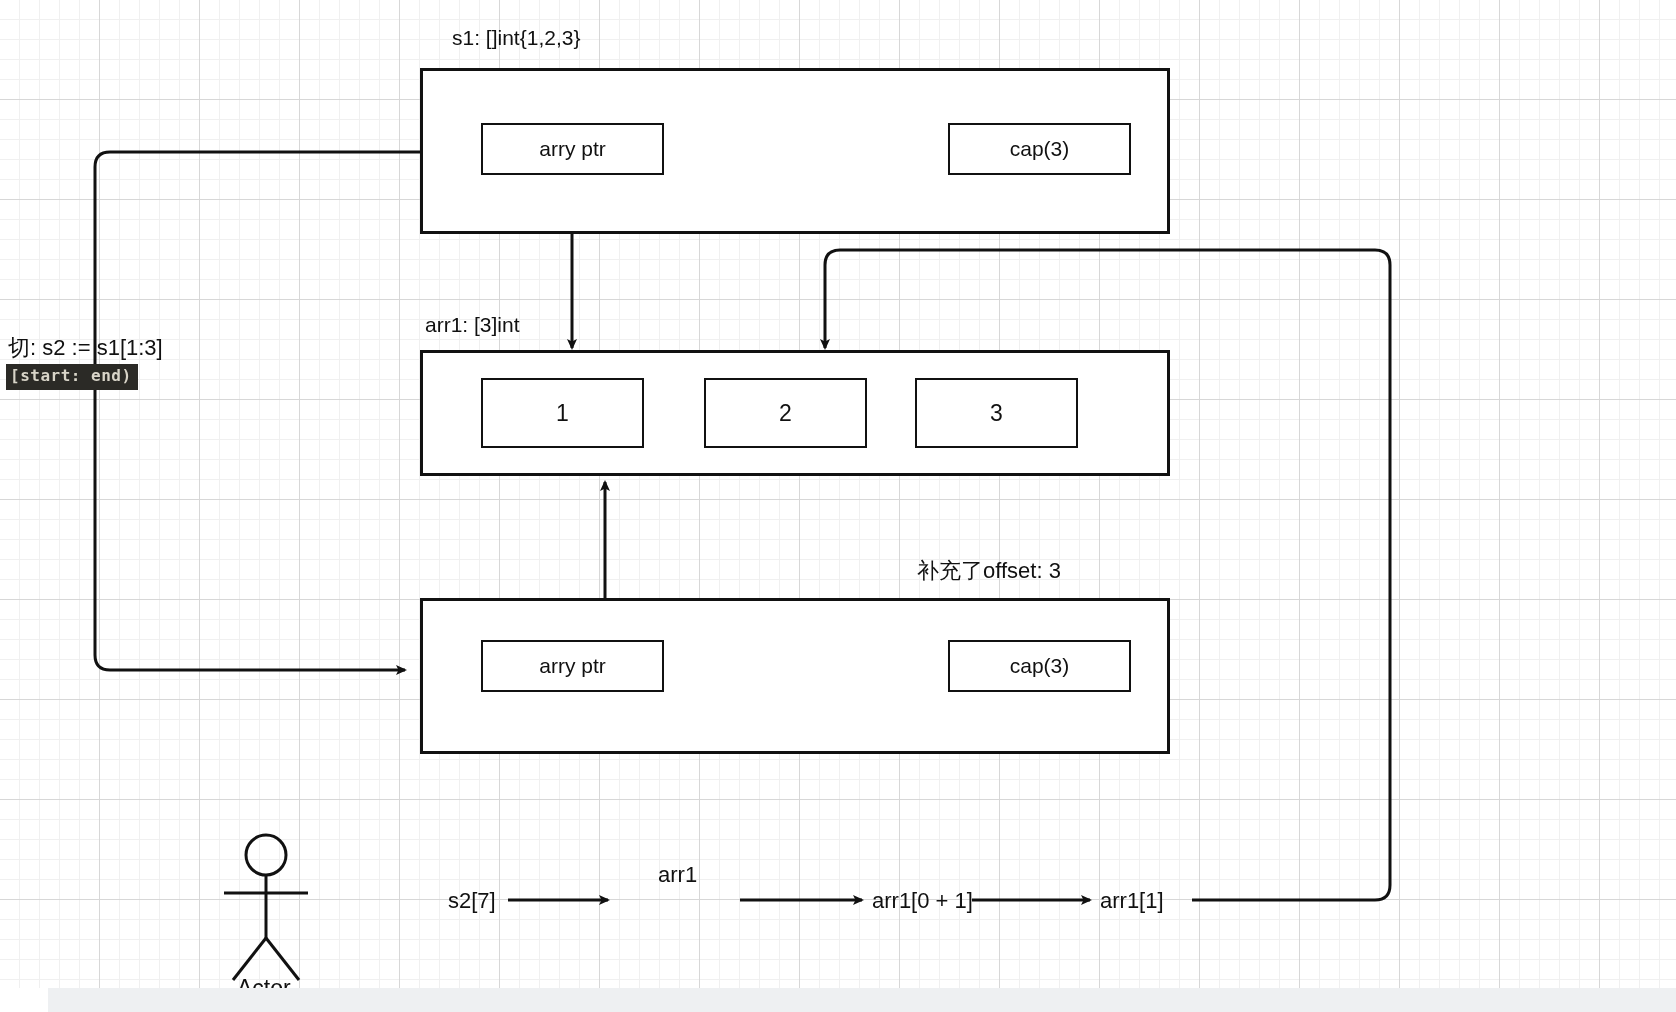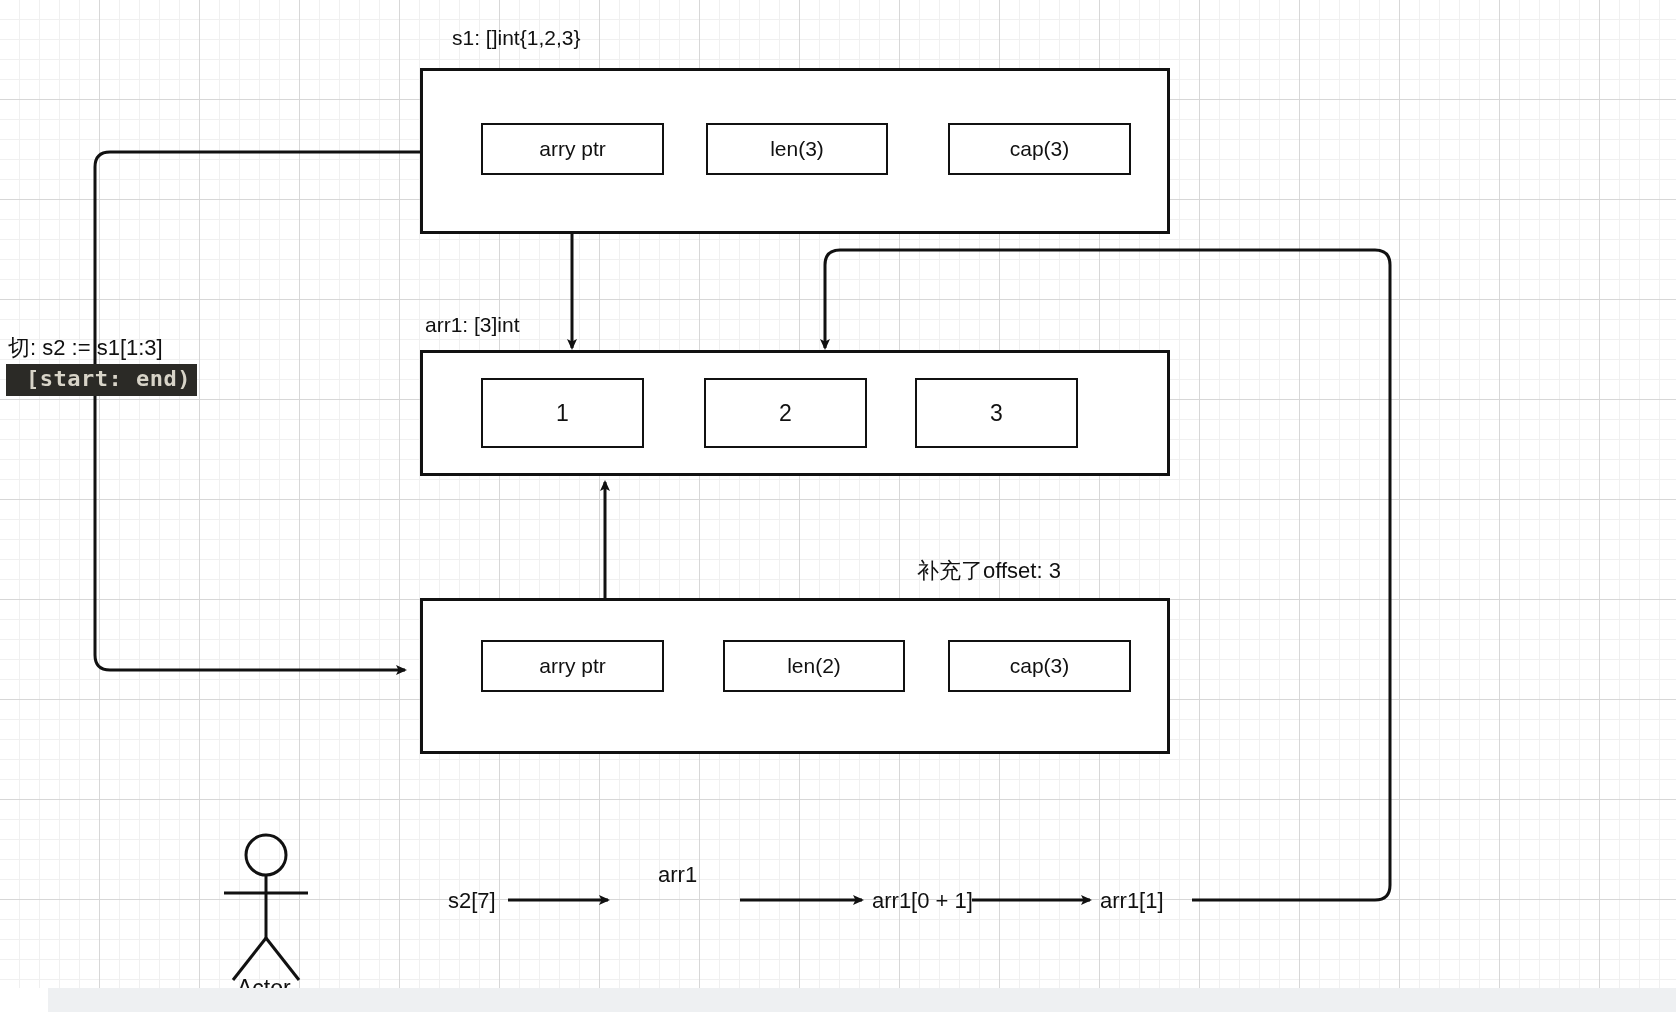--- a/index.html
+++ b/index.html
@@ -75,23 +75,23 @@
     position: absolute;
     font-size: 22px;
     color: #111111;
     white-space: nowrap;
   }
   .code-chip {
     position: absolute;
     background: #2b2a26;
     color: #d8d4c8;
     font-family: "DejaVu Sans Mono", "Liberation Mono", monospace;
-    font-size: 22px;
+    font-size: 16px;
     font-weight: bold;
-    padding: 2px 6px 5px 20px;
+    padding: 2px 6px 5px 4px;
     white-space: nowrap;
     letter-spacing: 0.5px;
   }
   .flow-label {
     position: absolute;
     font-size: 22px;
     color: #111111;
     white-space: nowrap;
   }
   .actor-label {
@@ -148,37 +148,35 @@
       <line x1="266" y1="938" x2="233" y2="980" stroke="#111111" stroke-width="3"></line>
       <line x1="266" y1="938" x2="299" y2="980" stroke="#111111" stroke-width="3"></line>
     </g>
   </svg>
 
   <div class="caption" style="left:452px; top:26px;">s1: []int{1,2,3}</div>
 
   <div class="struct-box" style="left:420px; top:68px; width:750px; height:166px;"></div>
 
   <div class="field-box" style="left:481px; top:123px; width:183px; height:52px;">arry ptr</div>
-  <div class="field-box" style="left:706px; top:123px; width:182px; height:52px;">len(3)</div>
   <div class="field-box" style="left:948px; top:123px; width:183px; height:52px;">cap(3)</div>
 
   <div class="caption" style="left:425px; top:313px;">arr1: [3]int</div>
 
   <div class="struct-box" style="left:420px; top:350px; width:750px; height:126px;"></div>
 
   <div class="cell-box" style="left:481px; top:378px; width:163px; height:70px;">1</div>
   <div class="cell-box" style="left:704px; top:378px; width:163px; height:70px;">2</div>
   <div class="cell-box" style="left:915px; top:378px; width:163px; height:70px;">3</div>
 
   <div class="cn-caption" style="left:917px; top:556px;">补充了offset: 3</div>
 
   <div class="struct-box" style="left:420px; top:598px; width:750px; height:156px;"></div>
 
   <div class="field-box" style="left:481px; top:640px; width:183px; height:52px;">arry ptr</div>
-  <div class="field-box" style="left:723px; top:640px; width:182px; height:52px;">len(2)</div>
   <div class="field-box" style="left:948px; top:640px; width:183px; height:52px;">cap(3)</div>
 
   <div class="cn-caption" style="left:8px; top:333px;">切:  s2 := s1[1:3]</div>
 
   <div class="code-chip" style="left:6px; top:364px;">[start: end)</div>
 
 
   <div class="flow-label" style="left:448px; top:888px;">s2[7]</div>
   <div class="flow-label" style="left:658px; top:862px;">arr1</div>
   <div class="flow-label" style="left:872px; top:888px;">arr1[0 + 1]</div>

